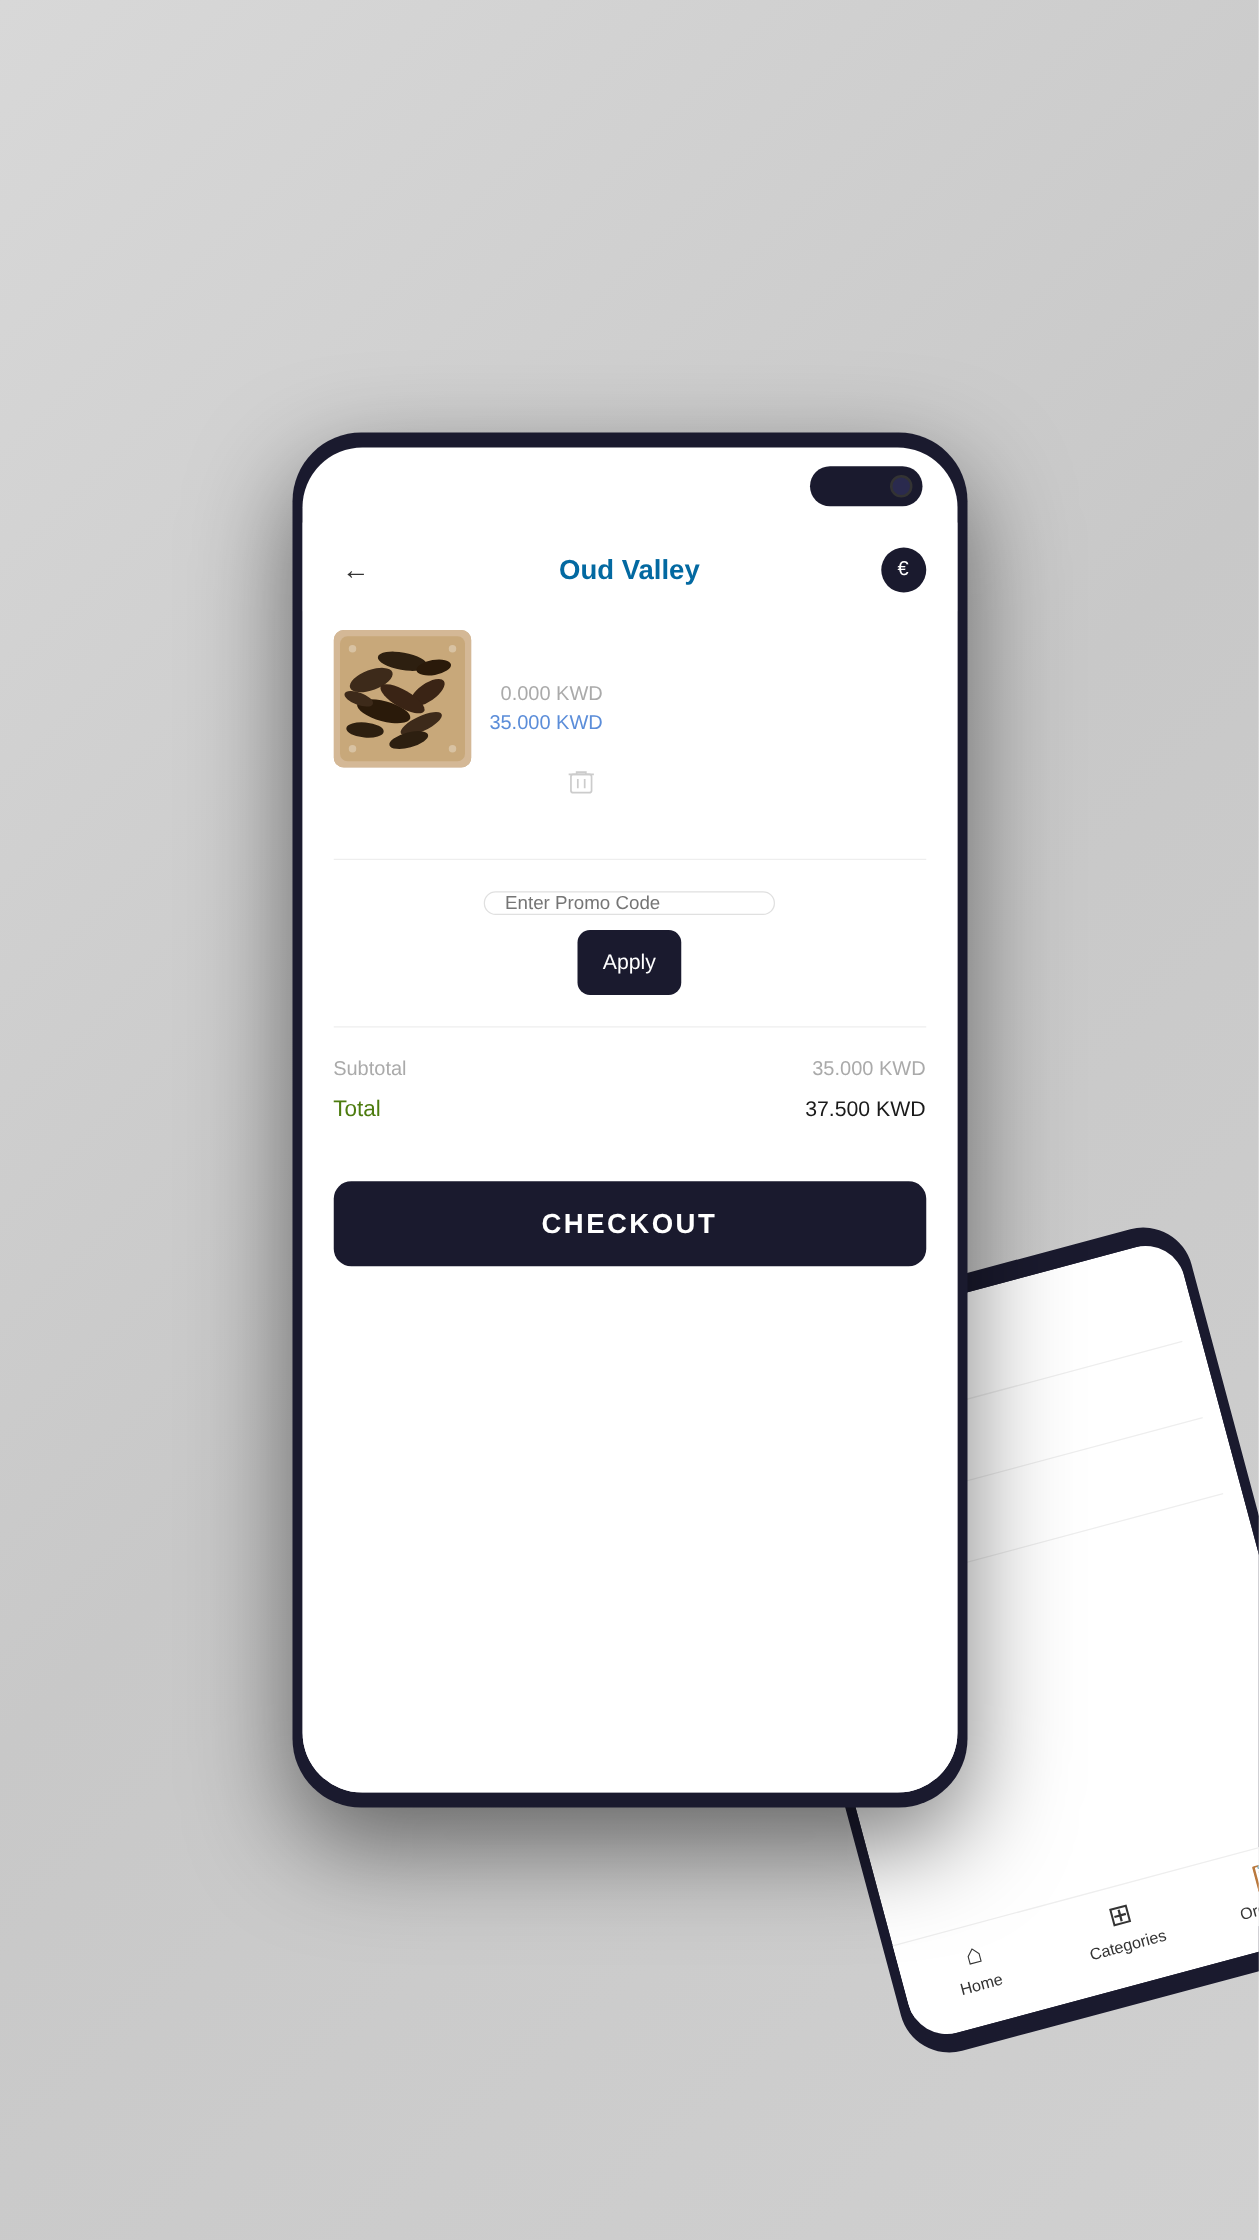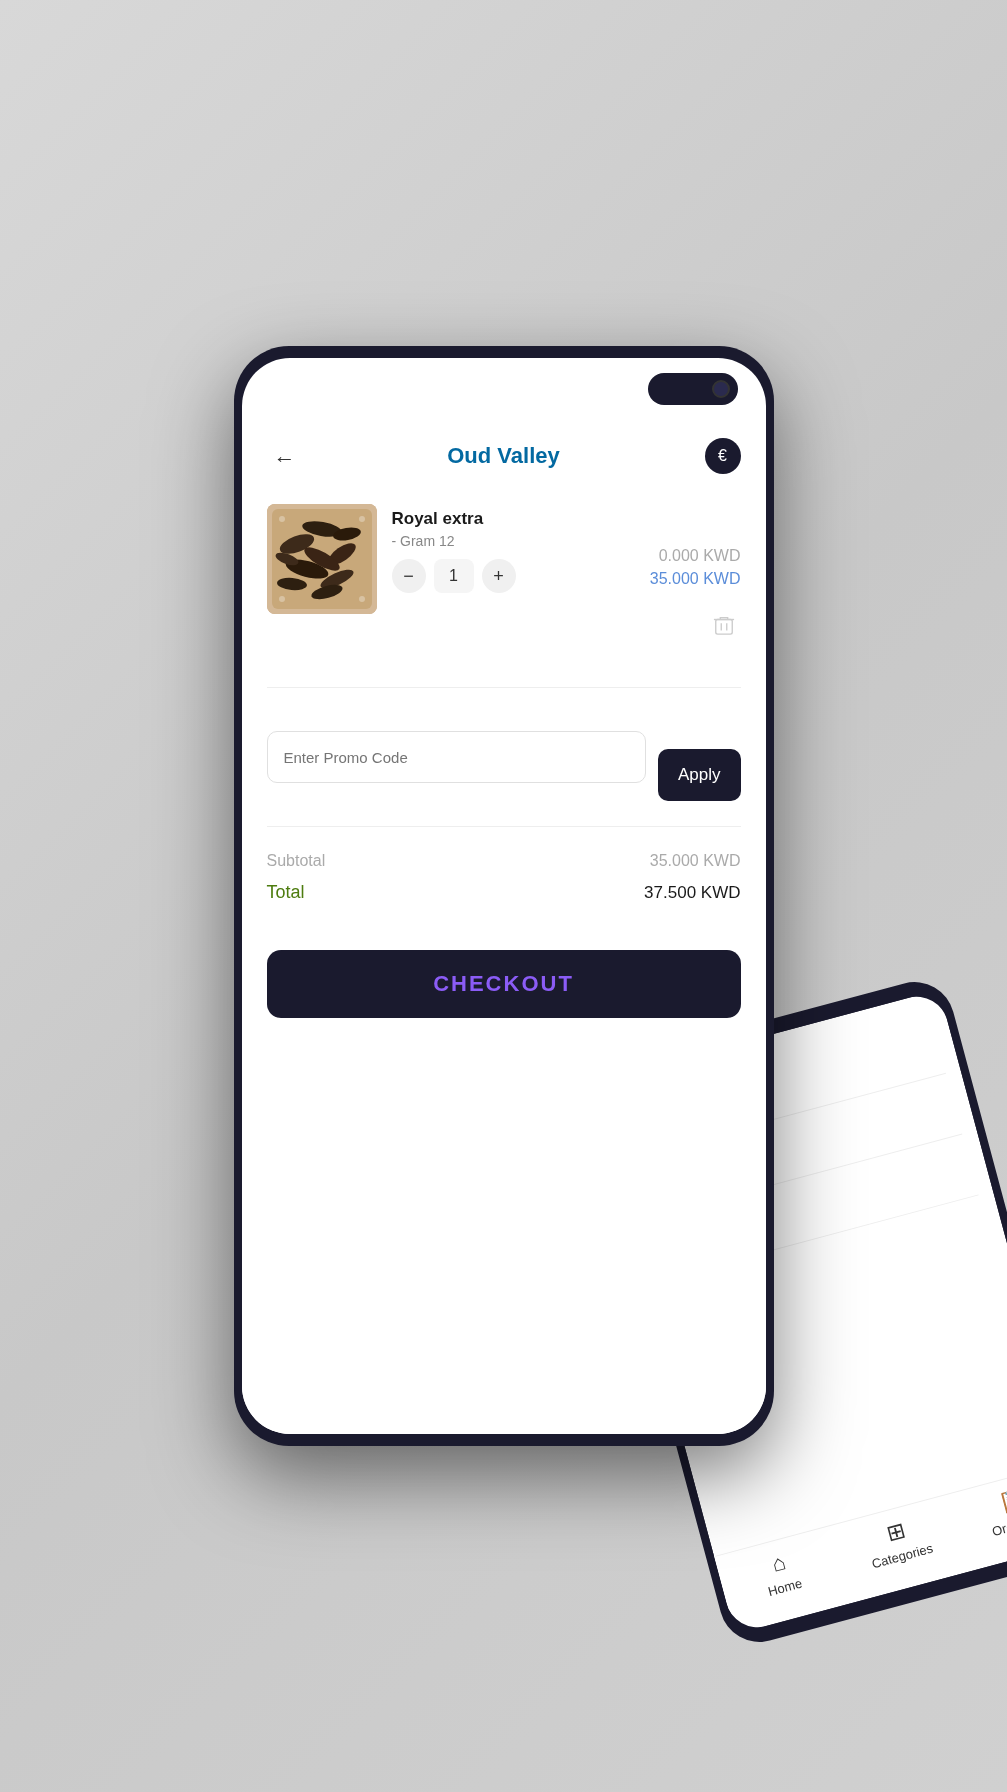--- a/index.html
+++ b/index.html
@@ -316,20 +316,21 @@
       font-size: 17px;
       color: #333;
       margin-bottom: 12px;
       font-weight: 400;
     }
 
     .promo-row {
       display: flex;
       gap: 12px;
       align-items: center;
+      flex-direction: column;
     }
 
     .promo-input {
       flex: 1;
       height: 52px;
       border: 1.5px solid #e0e0e0;
       border-radius: 10px;
       padding: 0 16px;
       font-size: 15px;
       color: #999;
@@ -340,21 +341,20 @@
     .apply-btn {
       height: 52px;
       padding: 0 20px;
       background: #1a1a2e;
       color: white;
       border: none;
       border-radius: 10px;
       font-size: 17px;
       font-weight: 500;
       cursor: pointer;
-      margin-top: 36px;
     }
 
     
     .totals-section {
       padding: 15px 25px;
     }
 
     .total-row {
       display: flex;
       justify-content: space-between;
@@ -387,21 +387,21 @@
 
     
     .checkout-section {
       padding: 20px 25px;
     }
 
     .checkout-btn {
       width: 100%;
       height: 68px;
       background: #1a1a2e;
-      color: #8b5cf6;
+      color: #ffffff;
       border: none;
       border-radius: 14px;
       font-size: 22px;
       font-weight: 700;
       letter-spacing: 2px;
       cursor: pointer;
       text-align: center;
     }
   </style>
 </head>
@@ -470,29 +470,20 @@
               <ellipse cx="20" cy="55" rx="12" ry="5" fill="#3d2a1a" transform="rotate(20 20 55)"></ellipse>
               <ellipse cx="60" cy="88" rx="16" ry="6" fill="#2d1f10" transform="rotate(-15 60 88)"></ellipse>
 
               <circle cx="15" cy="15" r="3" fill="rgba(255,255,255,0.3)"></circle>
               <circle cx="95" cy="15" r="3" fill="rgba(255,255,255,0.3)"></circle>
               <circle cx="15" cy="95" r="3" fill="rgba(255,255,255,0.3)"></circle>
               <circle cx="95" cy="95" r="3" fill="rgba(255,255,255,0.3)"></circle>
             </svg>
           </div>
 
-          <div class="product-details">
-            <div class="product-name">Royal extra</div>
-            <div class="product-variant">- Gram 12</div>
-            <div class="quantity-controls">
-              <button class="qty-btn">−</button>
-              <div class="qty-value">1</div>
-              <button class="qty-btn">+</button>
-            </div>
-          </div>
 
           <div class="product-price-col">
             <span class="original-price">0.000 KWD</span>
             <span class="current-price">35.000 KWD</span>
             <div class="delete-btn">
               <svg width="22" height="22" viewBox="0 0 24 24" fill="none">
                 <rect x="3" y="6" width="18" height="16" rx="2" stroke="#ccc" stroke-width="1.5" fill="none"></rect>
                 <path d="M8 6V4h8v2" stroke="#ccc" stroke-width="1.5" fill="none"></path>
                 <line x1="1" y1="6" x2="23" y2="6" stroke="#ccc" stroke-width="1.5"></line>
                 <line x1="9" y1="10" x2="9" y2="18" stroke="#ccc" stroke-width="1.5"></line>

